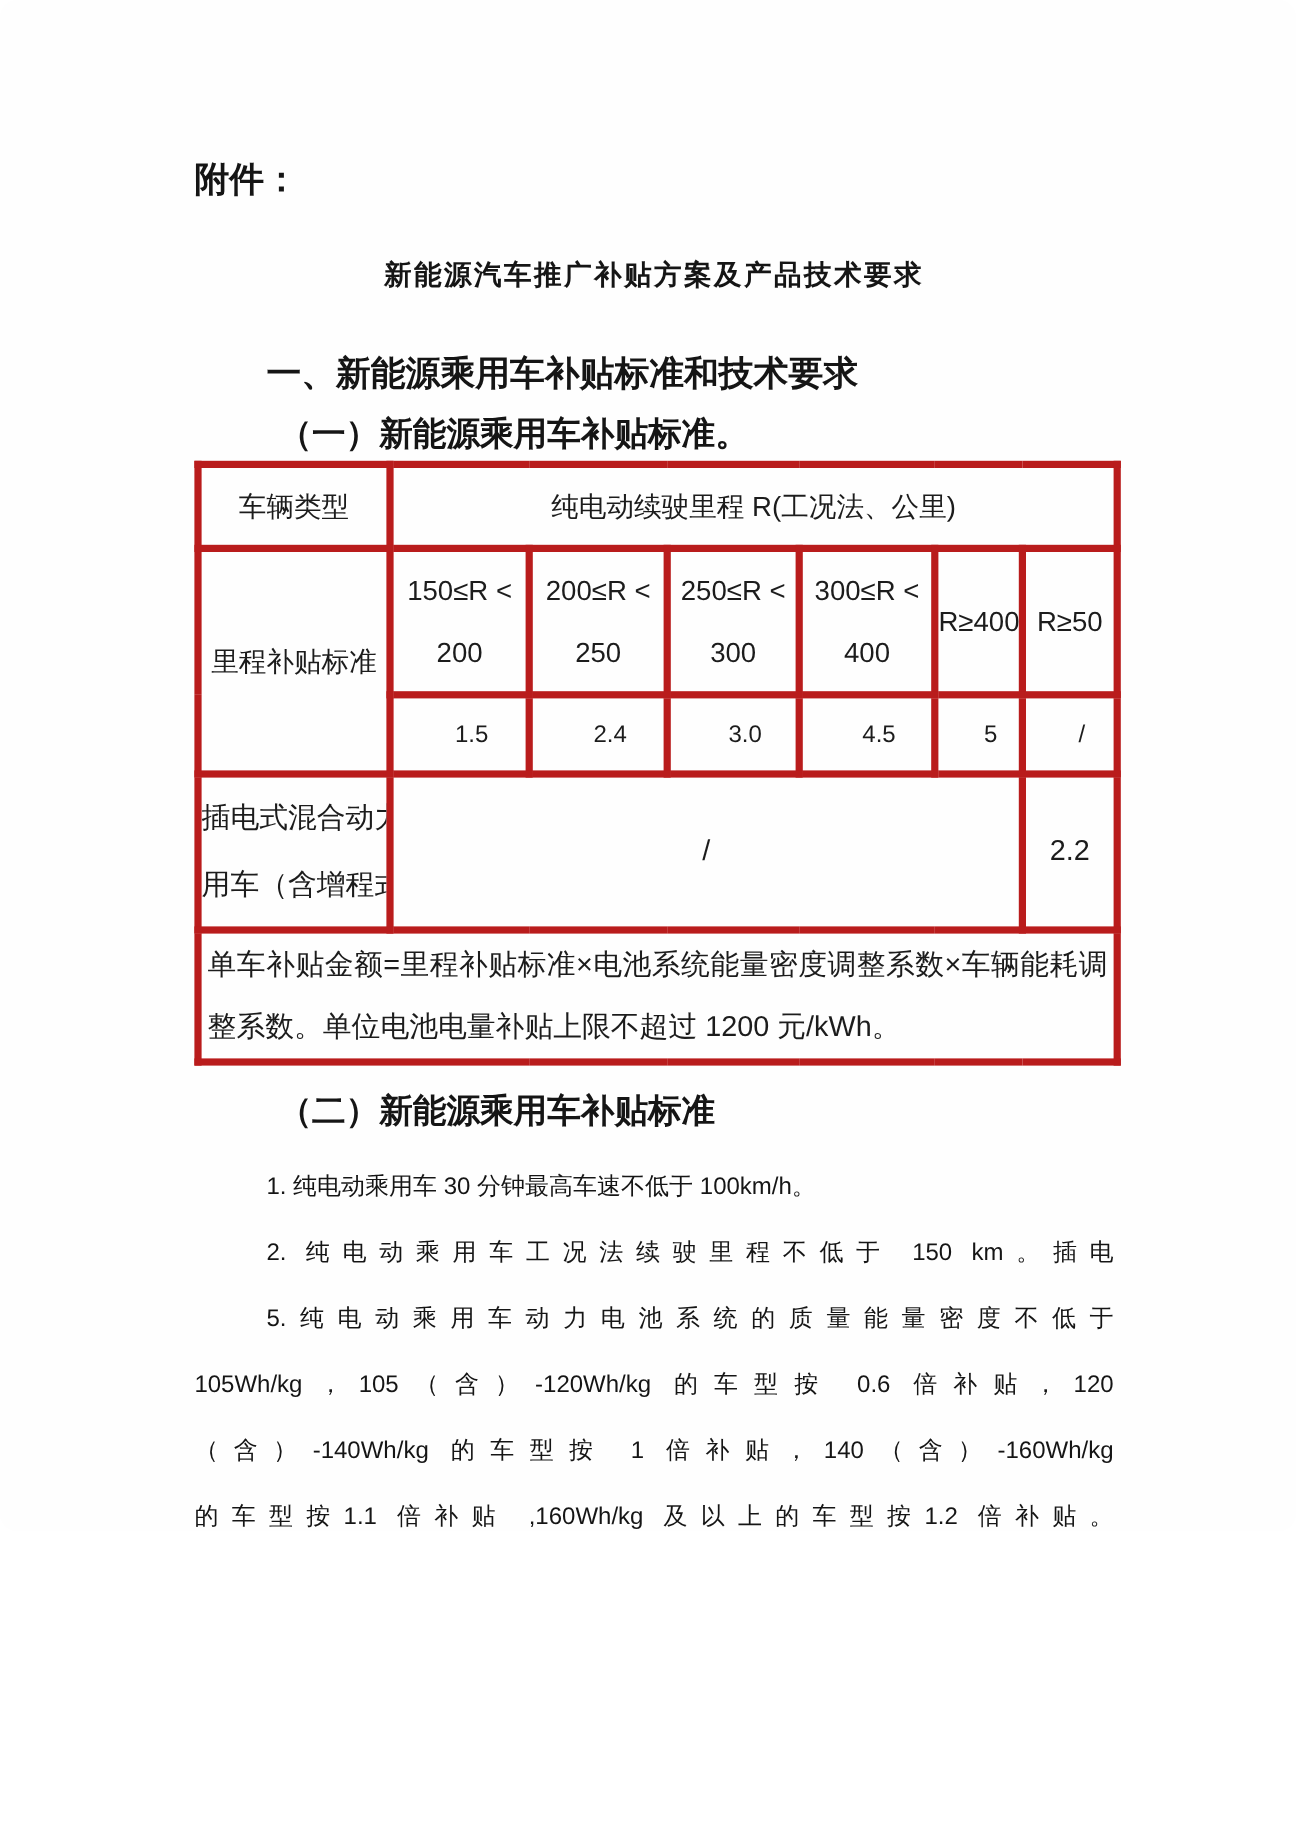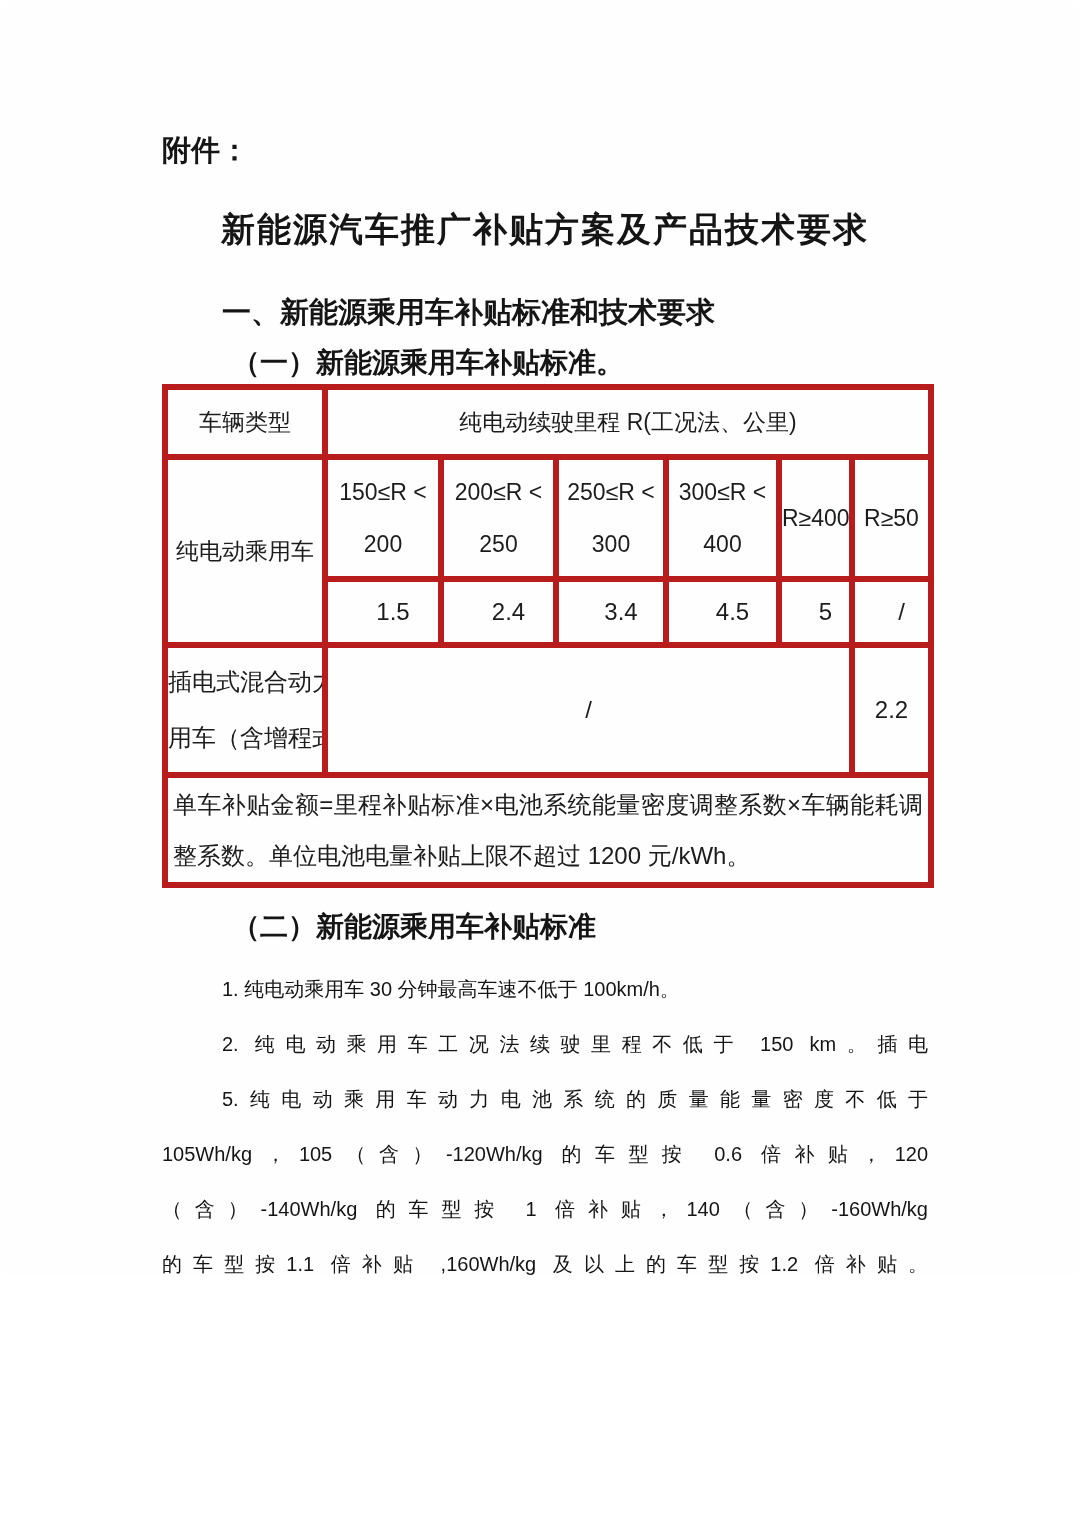--- a/index.html
+++ b/index.html
@@ -22,21 +22,21 @@
   .attachment {
     font-family: "Liberation Serif", serif;
     font-weight: 700;
     font-size: 29px;
     height: 44px;
     line-height: 44px;
   }
   .doc-title {
     font-family: "Liberation Serif", serif;
     font-weight: 700;
-    font-size: 34px;
+    font-size: 23px;
     letter-spacing: 2px;
     text-align: center;
     margin-top: 32px;
     height: 52px;
     line-height: 52px;
   }
   .h1 {
     font-weight: 700;
     font-size: 29px;
     margin-top: 34px;
@@ -65,21 +65,21 @@
   table.subsidy td {
     border: 6px solid #b91c1c;
     text-align: center;
     vertical-align: middle;
     padding: 0;
     overflow: hidden;
     margin-left: 34px;
   }
   tr.r1 td { height: 64px; }
   tr.r2 td { height: 116px; line-height: 52px; }
-  tr.r3 td { height: 60px; font-size: 24px; padding-left: 20px; }
+  tr.r3 td { height: 60px; font-size: 20px; padding-left: 20px; }
   tr.r4 td { height: 124px; font-size: 24px; }
   tr.r5 td { height: 104px; }
   td.phev-label { font-size: 22px; padding: 0 1px; }
   td.phev-label .lbl-line { line-height: 56px; white-space: nowrap; }
   td.note-cell {
     text-align: left !important;
     font-size: 24px;
     line-height: 51px;
     padding: 0 5px !important;
     text-align: justify !important;
@@ -126,32 +126,32 @@
         <col style="width:113px">
         <col style="width:73px">
         <col style="width:79px">
       </colgroup>
       <tbody>
         <tr class="r1">
           <td>车辆类型</td>
           <td colspan="6">纯电动续驶里程 R(工况法、公里)</td>
         </tr>
         <tr class="r2">
-          <td rowspan="2">纯电动乘用车</td>
+          <td rowspan="2">里程补贴标准</td>
           <td>150≤R &lt; 200</td>
           <td>200≤R &lt; 250</td>
           <td>250≤R &lt; 300</td>
           <td>300≤R &lt; 400</td>
           <td>R≥400</td>
           <td>R≥50</td>
         </tr>
         <tr class="r3">
           <td>1.5</td>
           <td>2.4</td>
-          <td>3.4</td>
+          <td>3.0</td>
           <td>4.5</td>
           <td>5</td>
           <td>/</td>
         </tr>
         <tr class="r4">
           <td class="phev-label">
             <div class="lbl-line">插电式混合动力乘</div>
             <div class="lbl-line">用车（含增程式）</div>
           </td>
           <td colspan="5">/</td>

